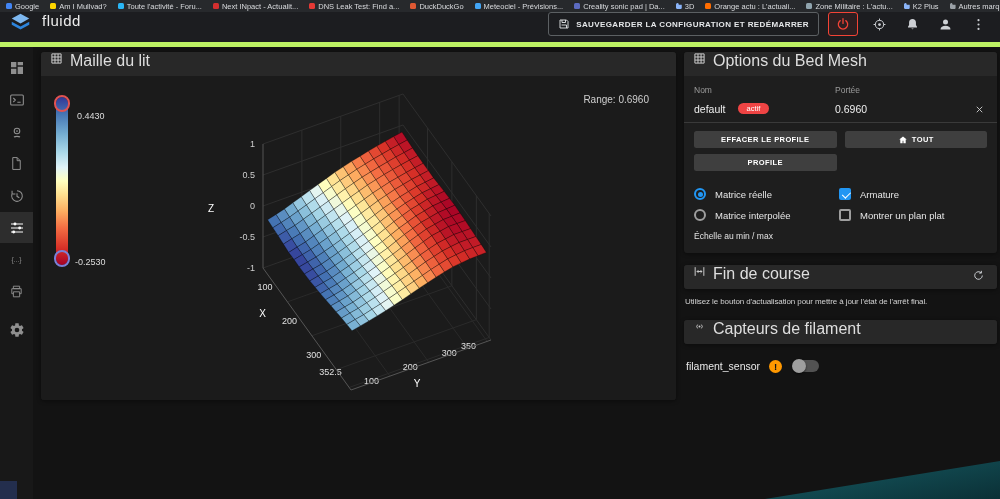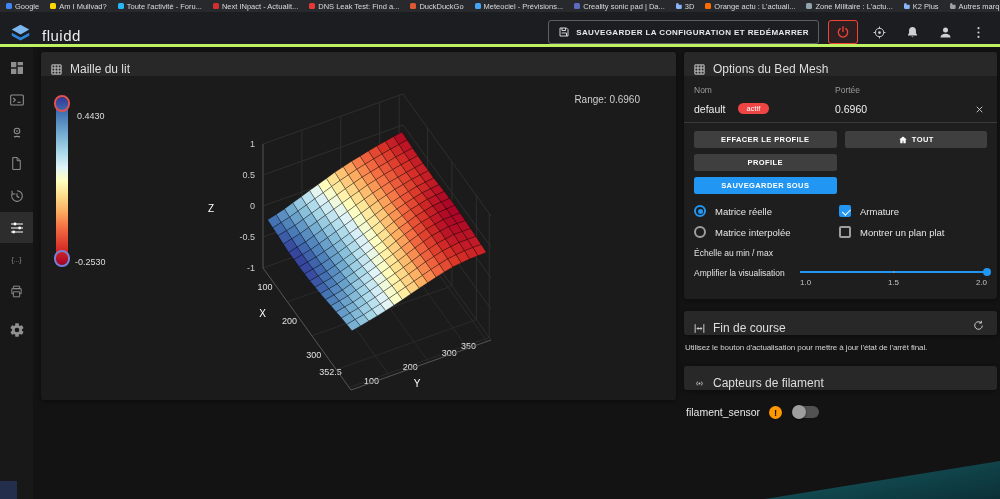--- a/index.html
+++ b/index.html
@@ -9,45 +9,45 @@
   .screen{position:relative;width:1000px;height:499px;background:#131313;overflow:hidden;color:#e0e0e0}
 
   
   .bookmarks-bar{height:12px;background:#27292c;display:flex;align-items:center;gap:11px;padding:0 6px;font-size:7.5px;color:#d9dbde;white-space:nowrap;overflow:hidden}
   .bm{display:flex;align-items:center;gap:3px;flex:none}
   .bm:last-child{margin-left:auto}
   .bm-fav{width:6px;height:6px;border-radius:1.5px;background:#888;flex:none}
   .bm-fav.folder{clip-path:polygon(0 0,40% 0,52% 28%,100% 28%,100% 100%,0 100%)}
 
   
-  .app-header{height:35px;background:#1c1d20;display:flex;align-items:flex-end;padding:0 10px;gap:9px;border-bottom:3px solid #bef264;position:relative;z-index:2}
+  .app-header{height:35px;background:#1c1d20;display:flex;align-items:flex-start;padding:0 10px;gap:9px;border-bottom:5px solid #bef264;position:relative;z-index:2}
   .app-title{font-size:15px;color:#ececec;letter-spacing:.5px;margin-left:2px}
   .hdr-spacer{flex:1}
   .btn-outline{display:flex;align-items:center;gap:6px;height:24px;padding:0 9px;background:transparent;border:1px solid #5c6063;border-radius:3px;color:#e6e8ea;font-size:8px;font-weight:700;letter-spacing:.4px;font-family:inherit;cursor:pointer}
   .btn-estop{width:30px;height:24px;border:1px solid #f44336;border-radius:3px;background:rgba(244,67,54,.08);display:flex;align-items:center;justify-content:center;cursor:pointer}
   .icon-btn{background:none;border:none;width:24px;height:24px;display:flex;align-items:center;justify-content:center;color:#cdd0d4;cursor:pointer}
 
   
   .sidebar{position:absolute;left:0;top:47px;bottom:0;width:33px;background:#181818;display:flex;flex-direction:column;align-items:center;padding-top:5px;gap:1px;z-index:2}
   .side-item{width:33px;height:31px;display:flex;align-items:center;justify-content:center;color:#8f8f8f;cursor:pointer}
   .side-item.active{background:#2d2d2d;color:#fcfcfc}
   .side-item:last-child{margin-top:6px}
 
   
   .main{position:absolute;left:33px;top:47px;right:0;bottom:0;padding:5px 3px 0 8px;display:flex;gap:8px;align-items:flex-start;z-index:1}
   .panel{background:#1e1e1e;border-radius:3px;overflow:hidden;box-shadow:0 1px 4px rgba(0,0,0,.45)}
-  .panel-header{height:24px;background:#282828;display:flex;align-items:flex-end;gap:7px;padding:0 9px;font-size:12px;color:#dedede}
+  .panel-header{height:24px;background:#282828;display:flex;align-items:flex-start;gap:7px;padding:0 9px;font-size:16px;color:#dedede}
   .panel-icon{display:flex;align-items:center;color:#cfcfcf}
   .ph-spacer{flex:1}
 
   
   .bedmesh{width:635px;flex:none}
   .bedmesh-body{position:relative;height:324px;background:#1b1b1b}
   #surface-svg{position:absolute;left:0;top:0}
-  .range-label{position:absolute;right:36px;top:18px;font-size:10px;color:#cfcfcf}
+  .range-label{position:absolute;right:27px;top:18px;font-size:10px;color:#cfcfcf}
   .colorbar{position:absolute;left:15px;top:21px;width:12px;height:168px;border-radius:6px}
   .cb-cap{position:absolute;left:-2px;width:16px;height:17px;border-radius:8px;border:2px solid}
   .cb-cap.top{top:-2px;border-color:#e05252}
   .cb-cap.bot{bottom:-2px;border-color:#7b7fd6}
   .cb-max{position:absolute;left:36px;top:35px;font-size:9px;color:#ddd}
   .cb-min{position:absolute;left:34px;top:181px;font-size:9px;color:#ddd}
 
   
   .right-col{flex:1;display:flex;flex-direction:column;min-width:0}
   .options-body{padding:7px 10px 12px;font-size:10px}
@@ -616,23 +616,20 @@
             <button class="btn btn-grey">
               <svg viewBox="0 0 24 24" width="10" height="10" fill="currentColor">
                   <path d="M12 3.5 3 11h2.5v9h5.5v-6h2v6h5.5v-9H21z"></path>
                 </svg>
               <span>TOUT</span>
             </button>
             <button class="btn btn-grey">
                 <span>PROFILE</span>
               </button>
             <span></span>
-            <button class="btn btn-blue">
-                <span>SAUVEGARDER SOUS</span>
-              </button>
             <span></span>
           </div>
           <div class="ctl-grid">
             <label class="radio sel">
                 <span class="radio-dot"></span>
                 <span>Matrice réelle</span>
               </label>
             <label class="check on">
                 <span class="checkbox"></span>
                 <span>Armature</span>
@@ -642,35 +639,20 @@
                 <span>Matrice interpolée</span>
               </label>
             <label class="check">
                 <span class="checkbox"></span>
                 <span>Montrer un plan plat</span>
               </label>
           </div>
           <div class="slider-row">
             <span class="slider-label">Échelle au min / max</span>
           </div>
-          <div class="slider-row">
-            <span class="slider-label">Amplifier la visualisation</span>
-            <div class="slider">
-              <div class="track">
-                  <div class="fill" style="width: 100%;"></div>
-                  <span class="tickmark" style="left:50%"></span>
-                  <div class="thumb" style="left: 100%;"></div>
-                </div>
-              <div class="tick-labels">
-                <span>1.0</span>
-                <span>1.5</span>
-                <span>2.0</span>
-              </div>
-            </div>
-          </div>
         </div>
       </section>
 
       <div class="gap12"></div>
 
       <section class="panel">
         <div class="panel-header">
           <span class="panel-icon">
             <svg viewBox="0 0 24 24" width="13" height="13" stroke="currentColor" stroke-width="1.8" fill="none">
                 <path d="M4 4v16M20 4v16M7.5 12h9M10 9.5 7.5 12l2.5 2.5M14 9.5l2.5 2.5L14 14.5"></path>

